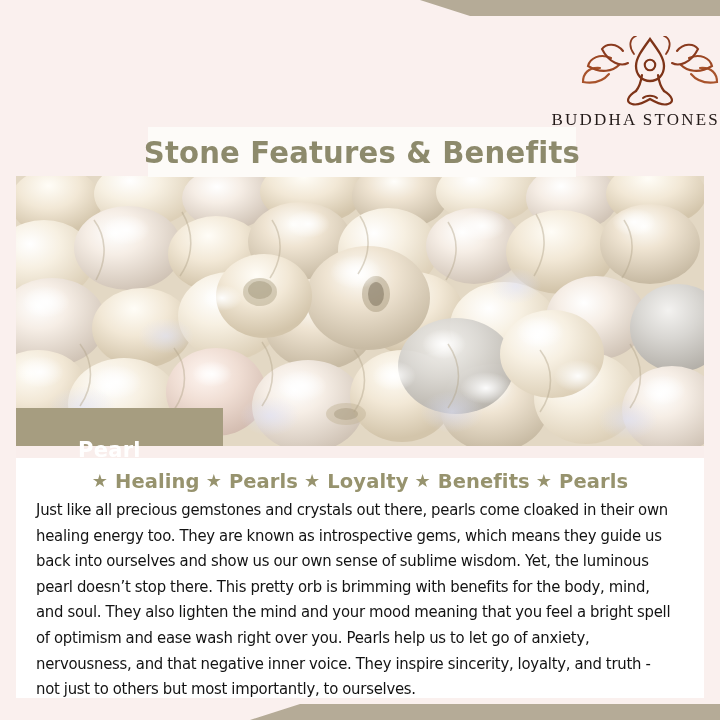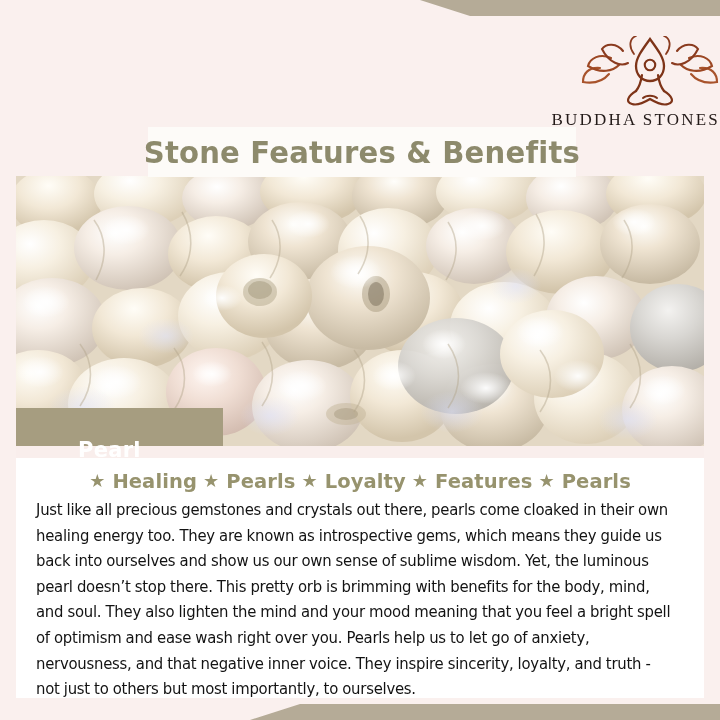--- a/index.html
+++ b/index.html
@@ -359,21 +359,21 @@
       <span class="benefit">
         <span class="star">★</span>
           <span>Pearls</span>
       </span>
       <span class="benefit">
         <span class="star">★</span>
           <span>Loyalty</span>
       </span>
       <span class="benefit">
         <span class="star">★</span>
-          <span>Features</span>
+          <span>Benefits</span>
       </span>
       <span class="benefit">
         <span class="star">★</span>
           <span>Pearls</span>
       </span>
     </div>
 
     <p class="body-copy">Just like all precious gemstones and crystals out there, pearls come cloaked in their own healing energy too. They are known as introspective gems, which means they guide us back into ourselves and show us our own sense of sublime wisdom. Yet, the luminous pearl doesn’t stop there. This pretty orb is brimming with benefits for the body, mind, and soul. They also lighten the mind and your mood meaning that you feel a bright spell of optimism and ease wash right over you. Pearls help us to let go of anxiety, nervousness, and that negative inner voice. They inspire sincerity, loyalty, and truth - not just to others but most importantly, to ourselves.</p>
   </div>
 </div>

